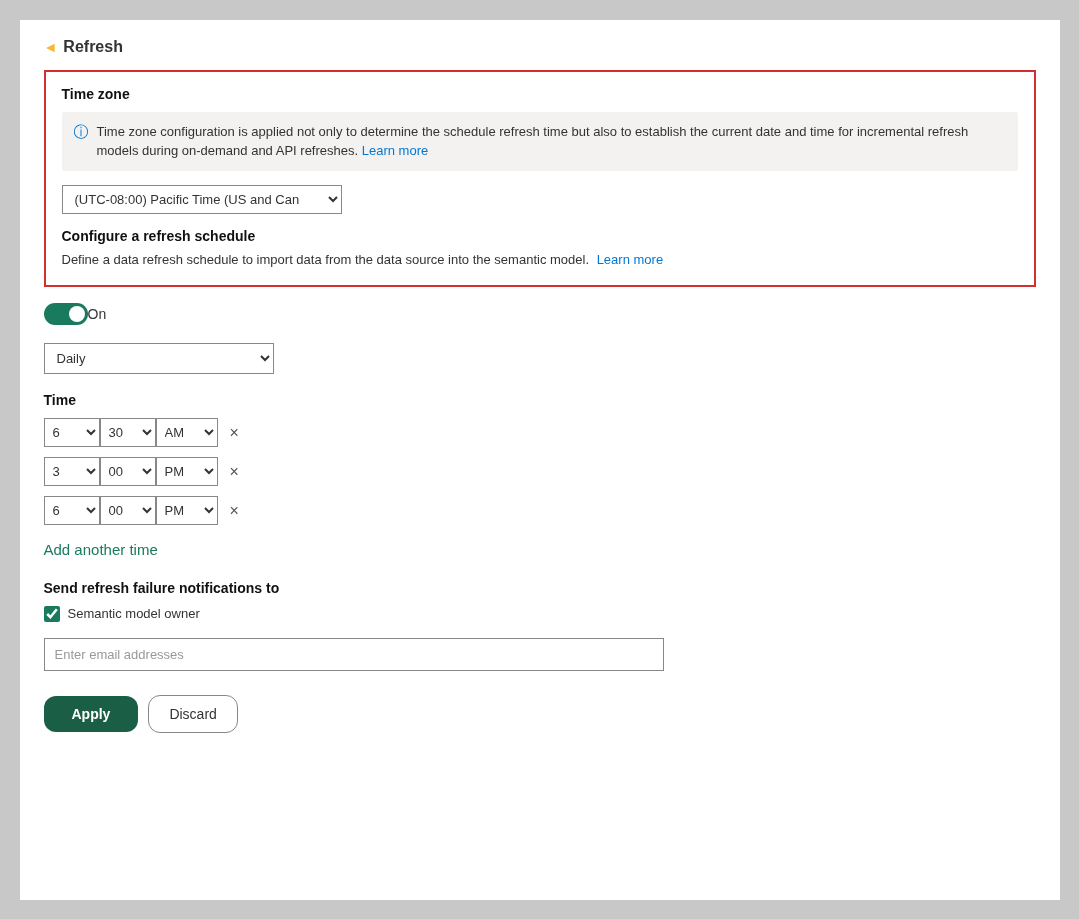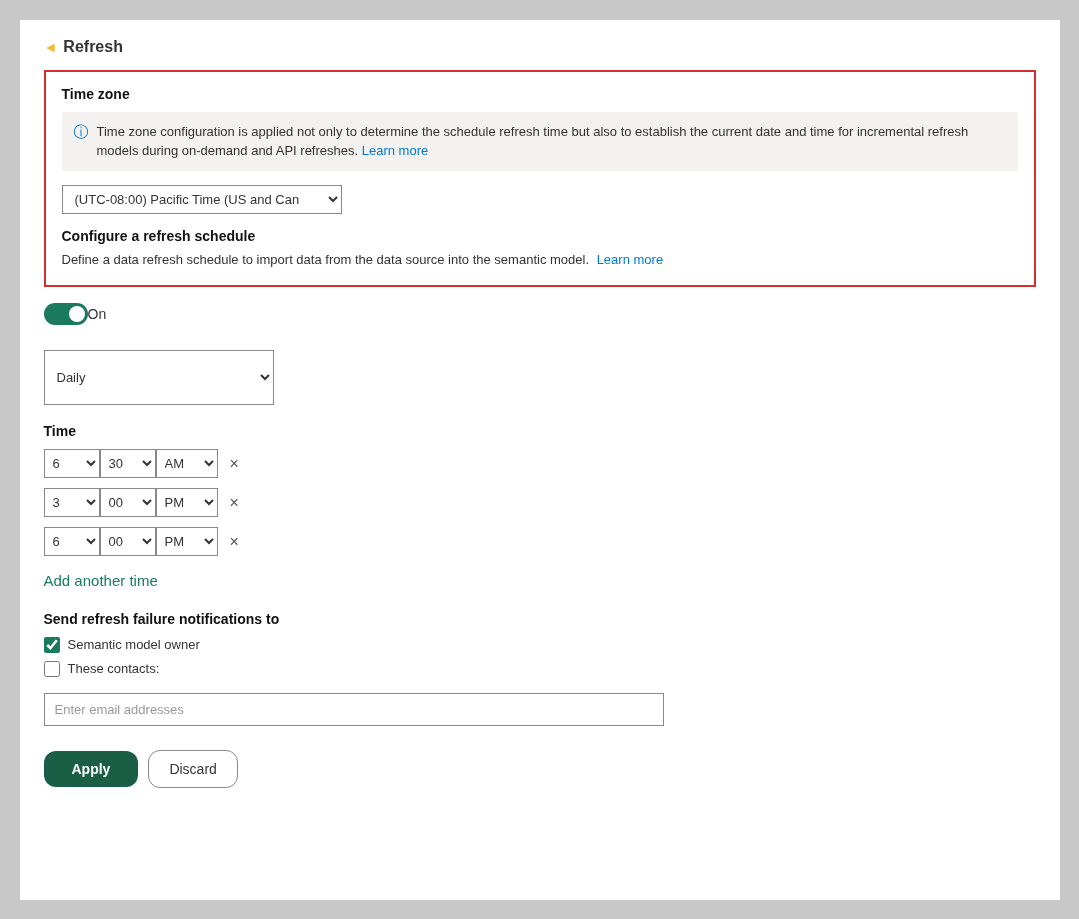--- a/index.html
+++ b/index.html
@@ -123,28 +123,27 @@
       color: #333;
     }
     .field-label {
       font-size: 14px;
       font-weight: 700;
       color: #111;
       margin-bottom: 8px;
     }
     .frequency-select {
       border: 1px solid #8a8886;
-      padding: 18px 8px;
+      padding: 6px 8px;
       font-size: 13px;
       color: #333;
       background: #fff;
       cursor: pointer;
       width: 230px;
       margin-bottom: 18px;
-      margin-top: 7px;
     }
     .time-label {
       font-size: 14px;
       font-weight: 700;
       color: #111;
       margin-bottom: 10px;
     }
     .time-row {
       display: flex;
       align-items: center;
@@ -343,24 +342,20 @@
   <a class="add-another-link" href="#">Add another time</a>
 
   
   <div class="notifications-title">Send refresh failure notifications to</div>
 
   <div class="checkbox-row">
     <input type="checkbox" class="checkbox-input" checked="" style="">
     <label class="checkbox-label">Semantic model owner</label>
   </div>
 
-  <div class="checkbox-row">
-    <input type="checkbox" class="checkbox-input" style="">
-    <label class="checkbox-label">These contacts:</label>
-  </div>
 
   <input type="text" class="email-input" placeholder="Enter email addresses" style="">
 
   
   <div class="button-row">
     <button class="apply-btn">Apply</button>
     <button class="discard-btn">Discard</button>
   </div>
 
 </div>

